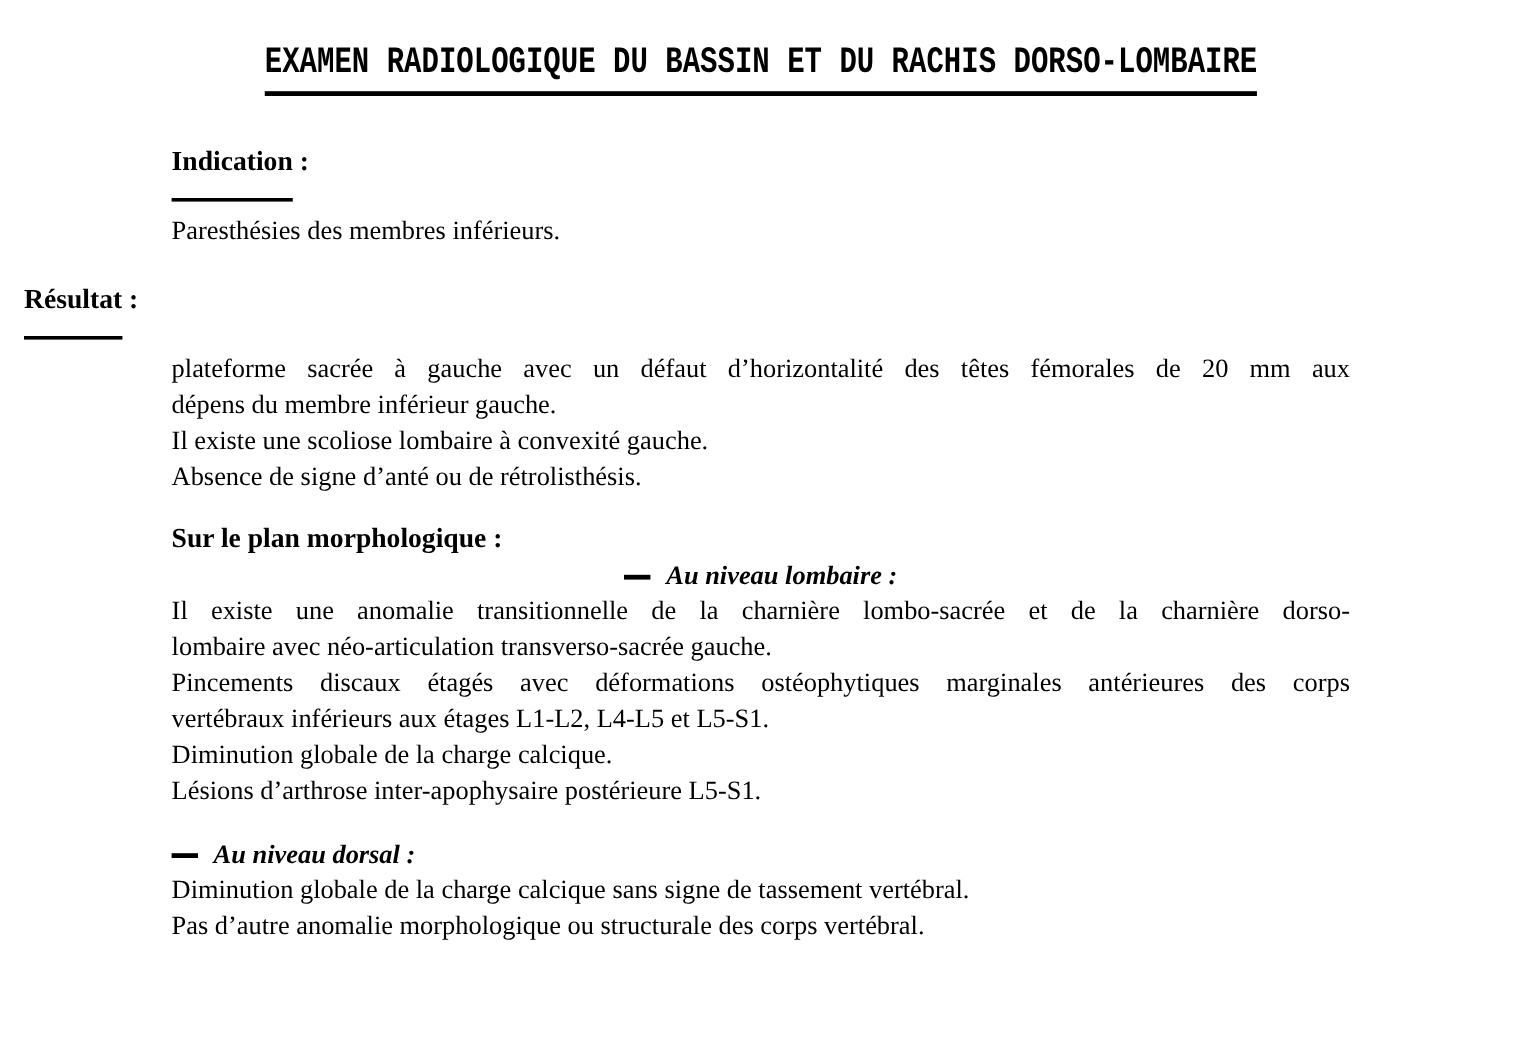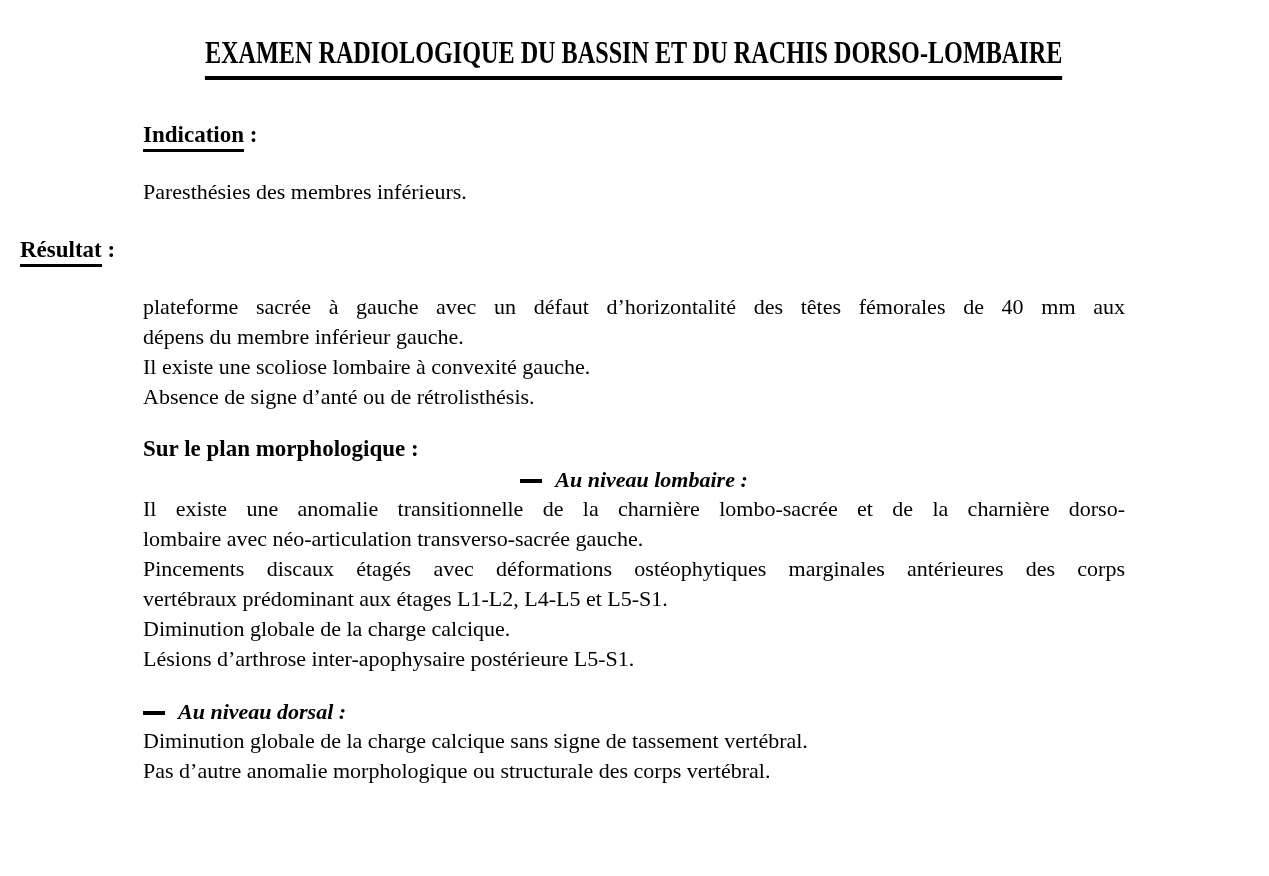--- a/index.html
+++ b/index.html
@@ -13,37 +13,38 @@
     overflow: hidden;
   }
   
   .title-wrap {
     margin: 33px 1px 0 0;
     text-align: center;
     font-weight: bold;
     font-size: 31px;
     line-height: 40px;
     white-space: nowrap;
+    font-family: Liberation Mono, monospace;
   }
   .title-inner {
     display: inline-block;
     transform: scaleX(0.78);
     transform-origin: center;
     border-bottom: 4px solid #000000;
     padding-bottom: 3px;
   }
   
   .block {
     margin-left: 143px;
     width: 982px;
     font-size: 22px;
     line-height: 30px;
   }
   .sec-h { font-weight: bold; font-size: 23px; }
-  .ul { border-bottom: 3px solid #000000; padding-bottom: 2px; }
+  .ul { border-bottom: 3px solid #000000; padding-bottom: 18px; }
   .bold { font-weight: bold; }
   
   .jline { text-align: justify; text-align-last: justify; }
   
   .bullet-line {
     font-weight: bold;
     font-style: italic;
     line-height: 28px;
   }
   .dash {
@@ -72,35 +73,35 @@
     <span class="title-inner">EXAMEN RADIOLOGIQUE DU BASSIN ET DU RACHIS DORSO-LOMBAIRE</span>
   </div>
 
   <div class="block sec-h mt-indication"><span class="ul">Indication</span><span> :</span></div>
 
   <div class="block mt-paresthesies">Paresthésies des membres inférieurs.</div>
 
   <div class="block sec-h mt-resultat"><span class="ul">Résultat</span><span> :</span></div>
 
   <div class="block mt-functional">
-    <div class="jline">plateforme sacrée à gauche avec un défaut d’horizontalité des têtes fémorales de 40 mm aux</div>
+    <div class="jline">plateforme sacrée à gauche avec un défaut d’horizontalité des têtes fémorales de 20 mm aux</div>
     <div>dépens du membre inférieur gauche.</div>
     <div>Il existe une scoliose lombaire à convexité gauche.</div>
     <div>Absence de signe d’anté ou de rétrolisthésis.</div>
   </div>
 
   <div class="block sec-h mt-morpho">Sur le plan morphologique :</div>
 
   <div class="block bullet-line mt-bullet-lumbar"><span class="dash"></span><span>Au niveau lombaire :</span></div>
 
   <div class="block">
     <div class="jline">Il existe une anomalie transitionnelle de la charnière lombo-sacrée et de la charnière dorso-</div>
     <div>lombaire avec néo-articulation transverso-sacrée gauche.</div>
     <div class="jline">Pincements discaux étagés avec déformations ostéophytiques marginales antérieures des corps</div>
-    <div>vertébraux prédominant aux étages L1-L2, L4-L5 et L5-S1.</div>
+    <div>vertébraux inférieurs aux étages L1-L2, L4-L5 et L5-S1.</div>
     <div>Diminution globale de la charge calcique.</div>
     <div>Lésions d’arthrose inter-apophysaire postérieure L5-S1.</div>
   </div>
 
   <div class="block bullet-line mt-bullet-dorsal"><span class="dash"></span><span>Au niveau dorsal :</span></div>
 
   <div class="block">
     <div>Diminution globale de la charge calcique sans signe de tassement vertébral.</div>
     <div>Pas d’autre anomalie morphologique ou structurale des corps vertébral.</div>
   </div>

